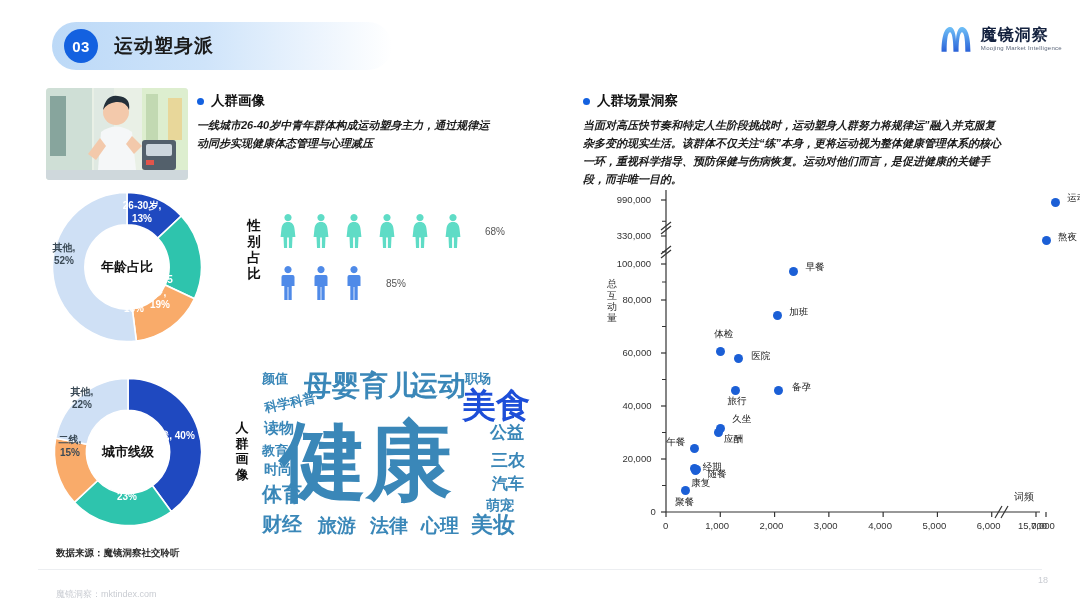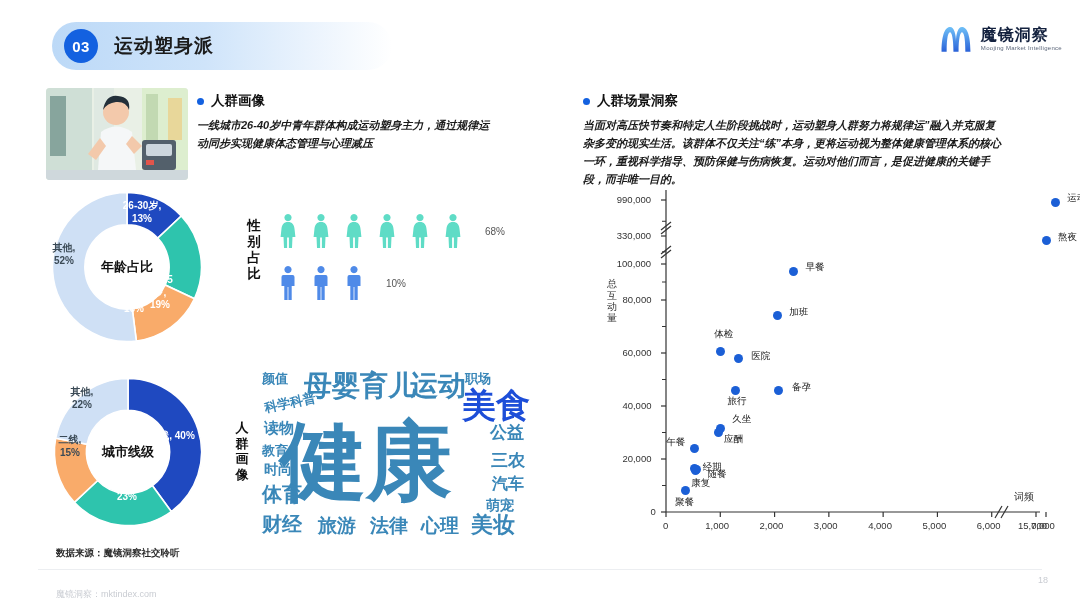--- a/index.html
+++ b/index.html
@@ -203,21 +203,21 @@
   <div class="grow" id="male-row" style="left:278px;top:266px;">
       <svg viewBox="0 0 20 34" width="20" height="34">
         <path d="M10 0 a3.6 3.6 0 1 1 -.01 0 Z M5.4 9 h9.2 a1.9 1.9 0 0 1 1.9 1.9 v9.2 h-2.8 V34 h-3.3 V21 h-.8 v13 H6.3 V20.1 H3.5 v-9.2 A1.9 1.9 0 0 1 5.4 9 Z" fill="#4f8ae8"></path>
       </svg>
       <svg viewBox="0 0 20 34" width="20" height="34">
         <path d="M10 0 a3.6 3.6 0 1 1 -.01 0 Z M5.4 9 h9.2 a1.9 1.9 0 0 1 1.9 1.9 v9.2 h-2.8 V34 h-3.3 V21 h-.8 v13 H6.3 V20.1 H3.5 v-9.2 A1.9 1.9 0 0 1 5.4 9 Z" fill="#4f8ae8"></path>
       </svg>
       <svg viewBox="0 0 20 34" width="20" height="34">
         <path d="M10 0 a3.6 3.6 0 1 1 -.01 0 Z M5.4 9 h9.2 a1.9 1.9 0 0 1 1.9 1.9 v9.2 h-2.8 V34 h-3.3 V21 h-.8 v13 H6.3 V20.1 H3.5 v-9.2 A1.9 1.9 0 0 1 5.4 9 Z" fill="#4f8ae8"></path>
       </svg>
-      <span class="pct">10%</span>
+      <span class="pct">85%</span>
     </div>
 
   <div class="wc-title">人群画像</div>
   <div class="wc" id="wordcloud">
       <span style="font-size: 28px; left: 46px; top: 6px; color: rgb(58, 135, 184);">母婴育儿</span>
       <span style="font-size: 86px; left: 22px; top: 52px; color: rgb(58, 135, 184);">健康</span>
       <span style="font-size: 28px; left: 152px; top: 6px; color: rgb(58, 135, 184);">运动</span>
       <span style="font-size: 34px; left: 204px; top: 22px; color: #1d4ed8;">美食</span>
       <span style="font-size: 13px; left: 4px; top: 6px; color: rgb(58, 135, 184);">颜值</span>
       <span style="font-size: 13px; left: 6px; top: 30px; color: rgb(58, 135, 184); transform: rotate(-12deg);">科学科普</span>

